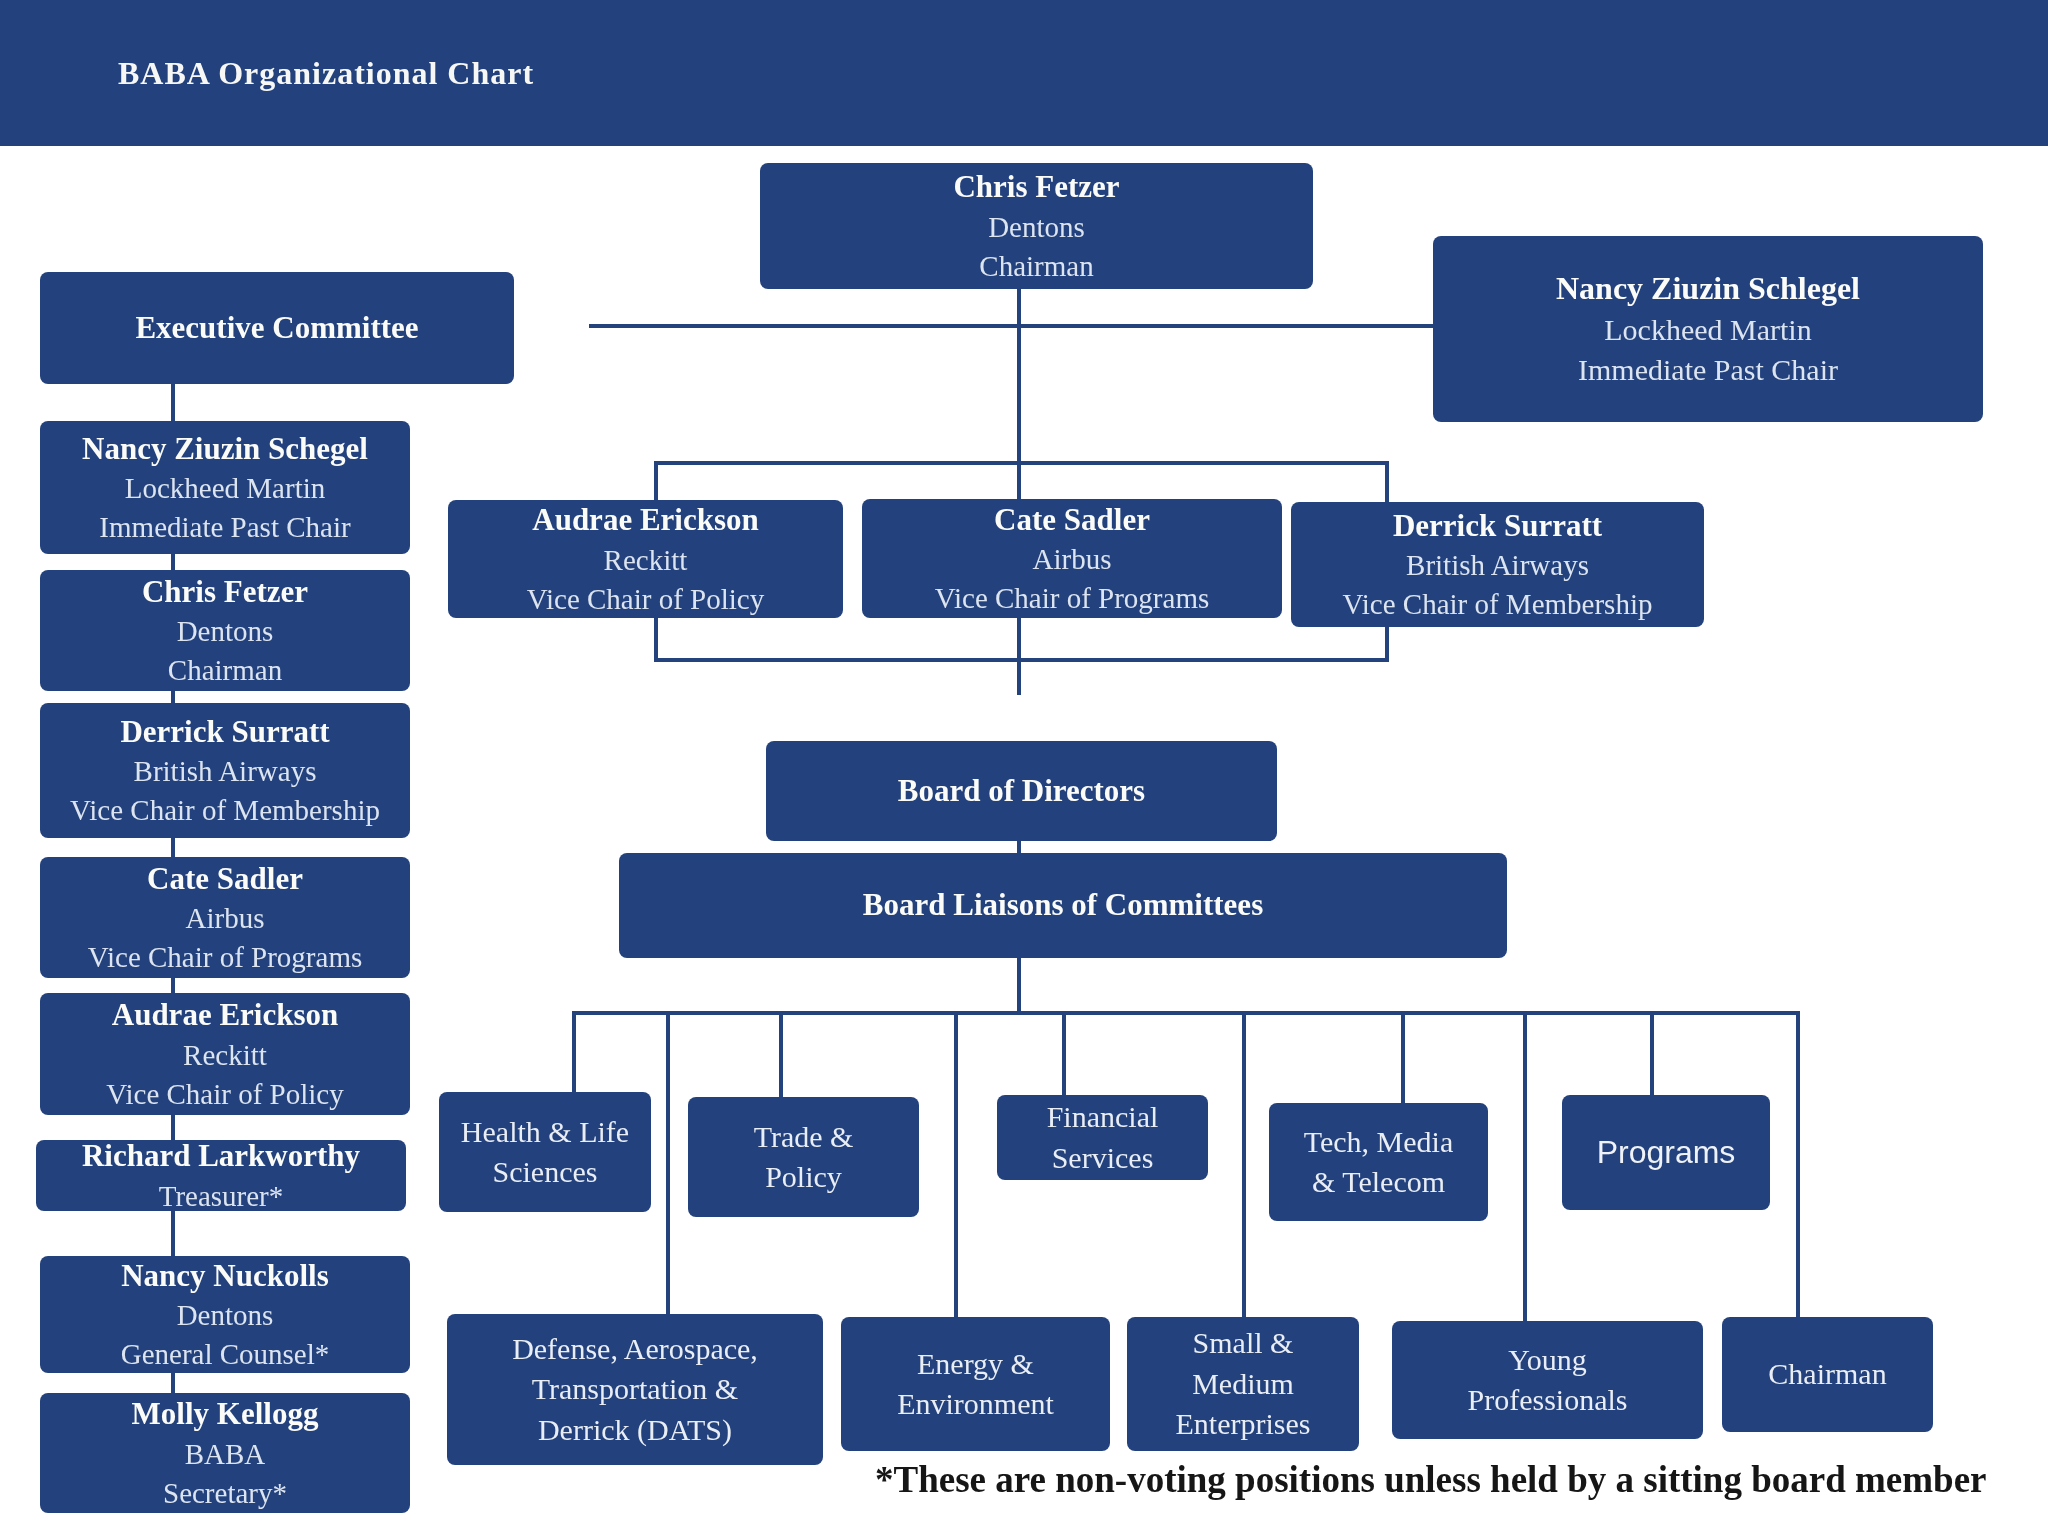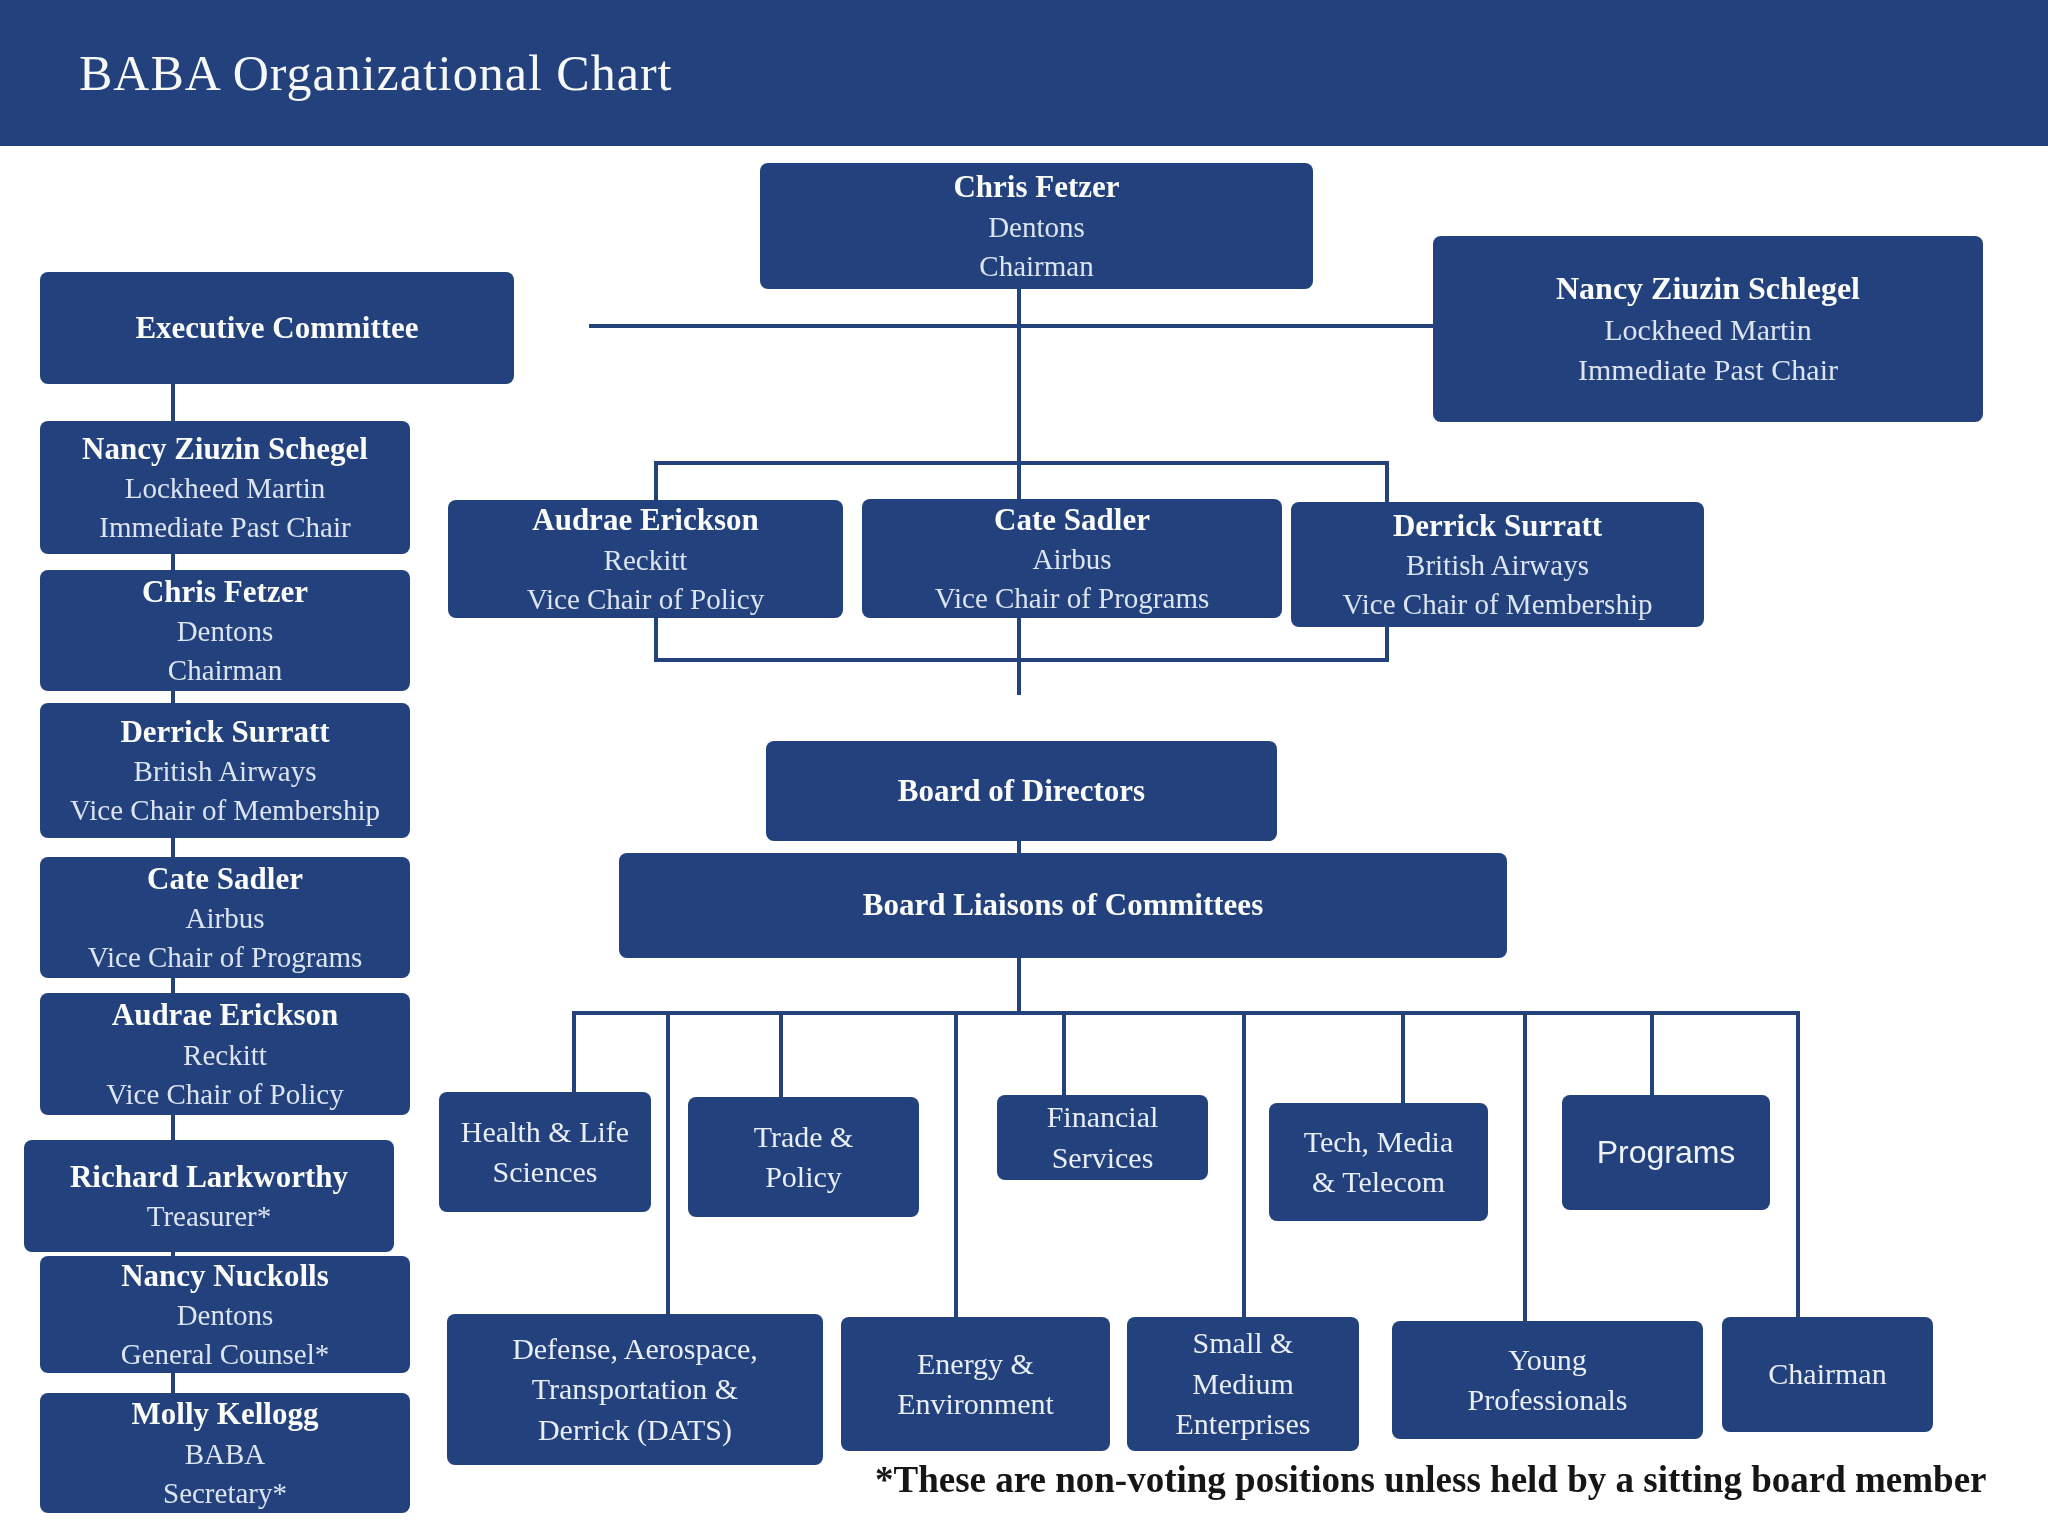--- a/index.html
+++ b/index.html
@@ -14,22 +14,22 @@
     width:2048px;height:1536px;background:#FFFFFF;
     font-family:"Liberation Serif","DejaVu Serif",serif;
     overflow:hidden;
   }
   #canvas{position:relative;width:2048px;height:1536px;background:#FFFFFF;}
   .header{
     position:absolute;left:0;top:0;width:2048px;height:146px;
     background:var(--navy);display:flex;align-items:center;z-index:3;
   }
   .title{
-    color:#F7F8F6;font-size:50px;font-weight:400;letter-spacing:1px;
-    padding-left:79px;white-space:nowrap;
+    color:#F7F8F6;font-size:32px;font-weight:700;letter-spacing:1px;
+    padding-left:118px;white-space:nowrap;
   }
   .node{
     position:absolute;background:var(--navy);color:#fff;border-radius:8px;
     display:flex;flex-direction:column;justify-content:center;align-items:center;
     text-align:center;z-index:2;padding:4px 8px;box-sizing:border-box;
   }
   .node .nm{font-weight:bold;color:var(--name);font-size:31px;line-height:1.34;white-space:nowrap;}
   .node .ln{color:var(--body);font-size:29px;line-height:1.34;white-space:nowrap;}
   .node .hd{font-weight:bold;color:var(--name);font-size:31px;line-height:1.3;white-space:nowrap;}
   .node .cm{color:#E9EDF4;font-size:30px;line-height:1.35;white-space:nowrap;}
@@ -102,21 +102,21 @@
   <div class="node" style="left:40px;top:857px;width:370px;height:121px;">
     <div class="nm">Cate Sadler</div>
     <div class="ln">Airbus</div>
     <div class="ln">Vice Chair of Programs</div>
   </div>
   <div class="node" style="left:40px;top:993px;width:370px;height:122px;">
     <div class="nm">Audrae Erickson</div>
     <div class="ln">Reckitt</div>
     <div class="ln">Vice Chair of Policy</div>
   </div>
-  <div class="node" style="left:24px;top:1140px;width:370px;height:112px;">
+  <div class="node" style="left:36px;top:1140px;width:370px;height:71px;">
     <div class="nm">Richard Larkworthy</div>
     <div class="ln">Treasurer*</div>
   </div>
   <div class="node" style="left:40px;top:1256px;width:370px;height:117px;">
     <div class="nm">Nancy Nuckolls</div>
     <div class="ln">Dentons</div>
     <div class="ln">General Counsel*</div>
   </div>
   <div class="node" style="left:40px;top:1393px;width:370px;height:120px;">
     <div class="nm">Molly Kellogg</div>

